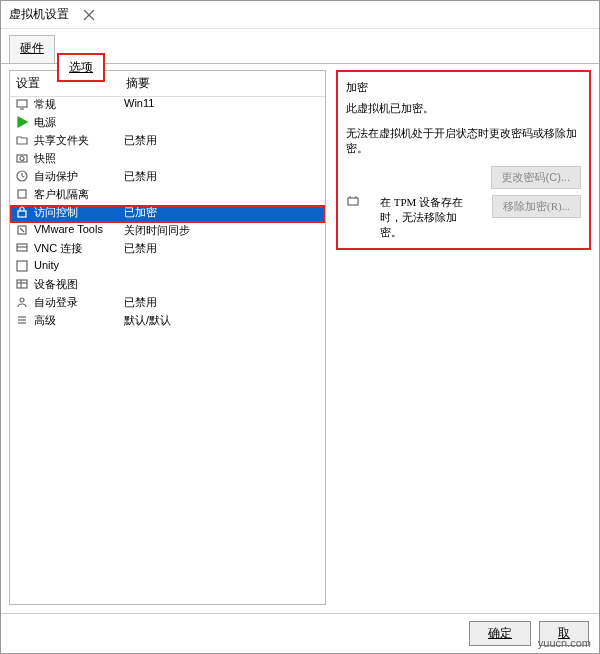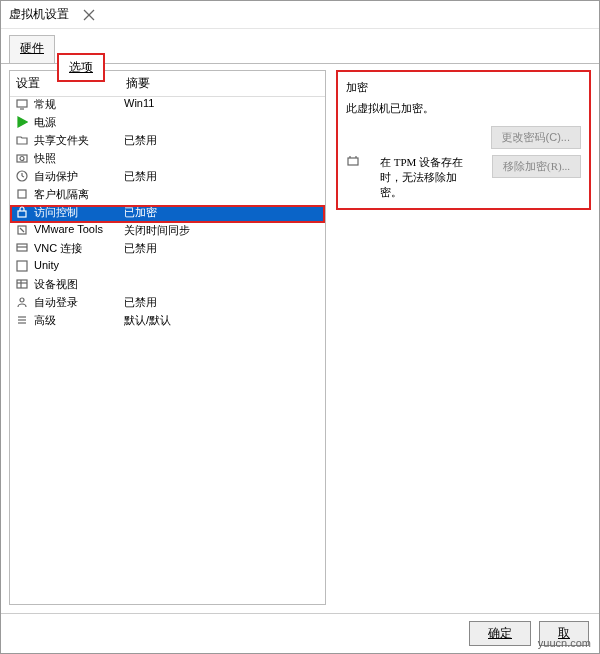--- a/index.html
+++ b/index.html
@@ -198,20 +198,21 @@
             <span class="row-name">高级</span>
             <span class="row-summary">默认/默认</span>
           </div>
         </div>
     </div>
 
     <div class="right-panel">
       <div class="right-box">
         <div class="right-title">加密</div>
         <div class="right-status">此虚拟机已加密。</div>
+        <div class="right-note">无法在虚拟机处于开启状态时更改密码或移除加密。</div>
         <div class="button-row">
           <span class="disabled-btn">更改密码(C)...</span>
         </div>
         <div class="tpm-row">
           <div class="tpm-icon">
             <svg class="ico" viewBox="0 0 12 12">
                 <rect x="1" y="3" width="10" height="7"></rect>
                 <line x1="3" y1="1" x2="3" y2="3"></line>
                 <line x1="9" y1="1" x2="9" y2="3"></line>
               </svg>

